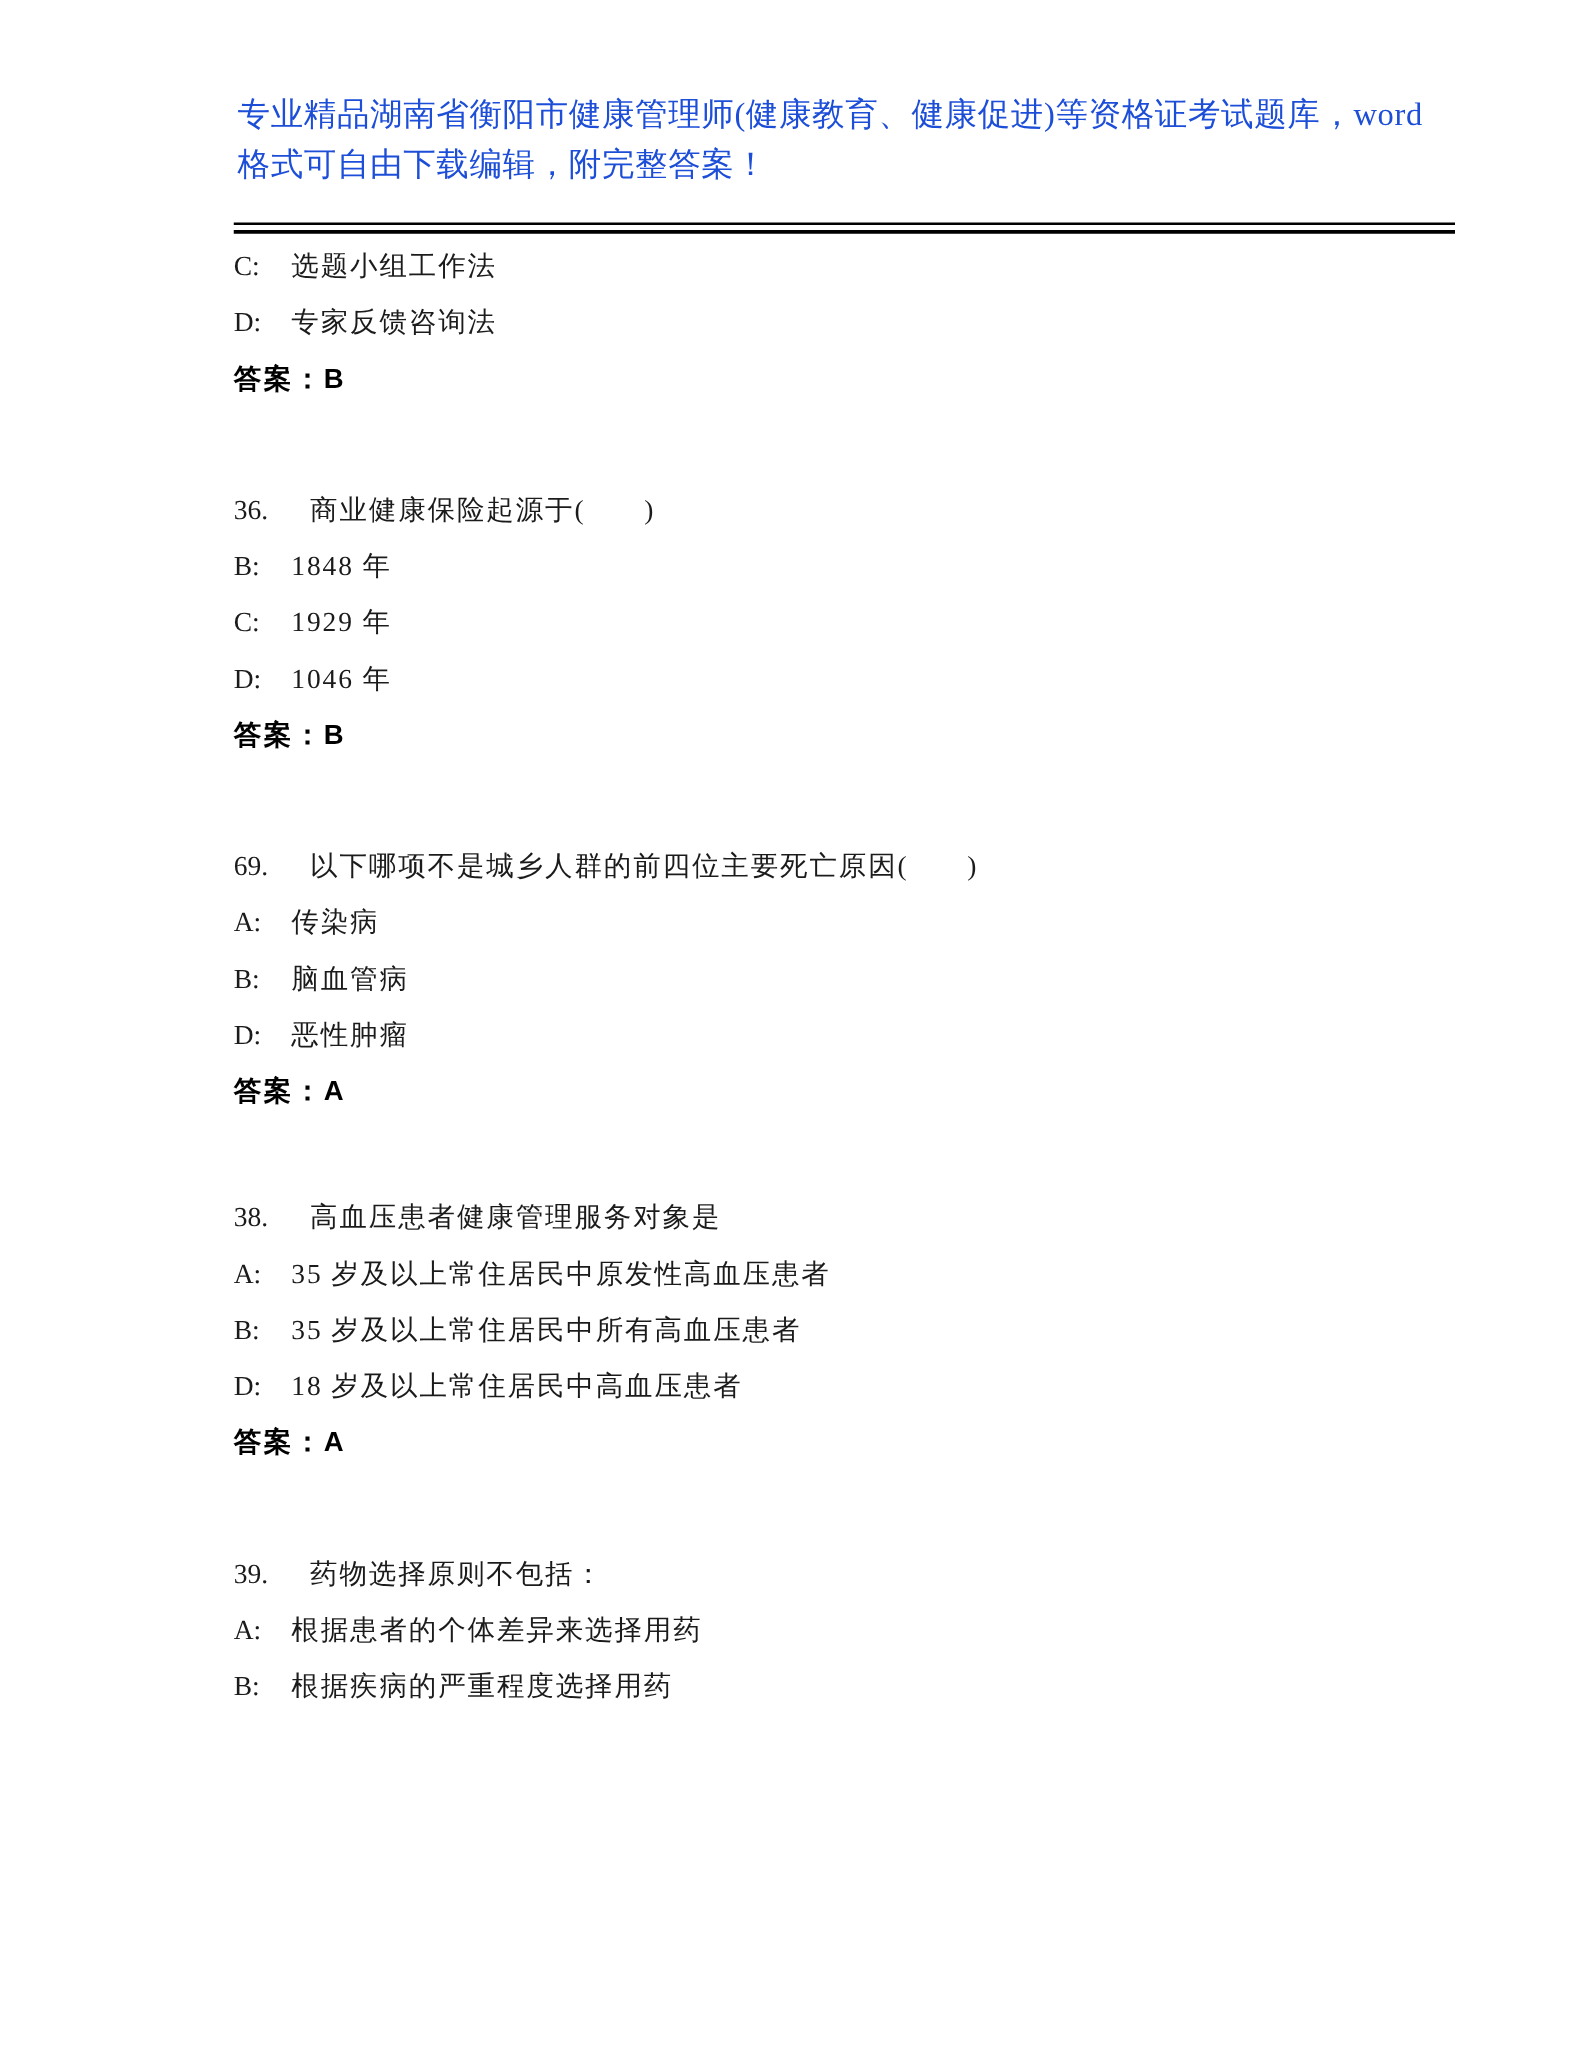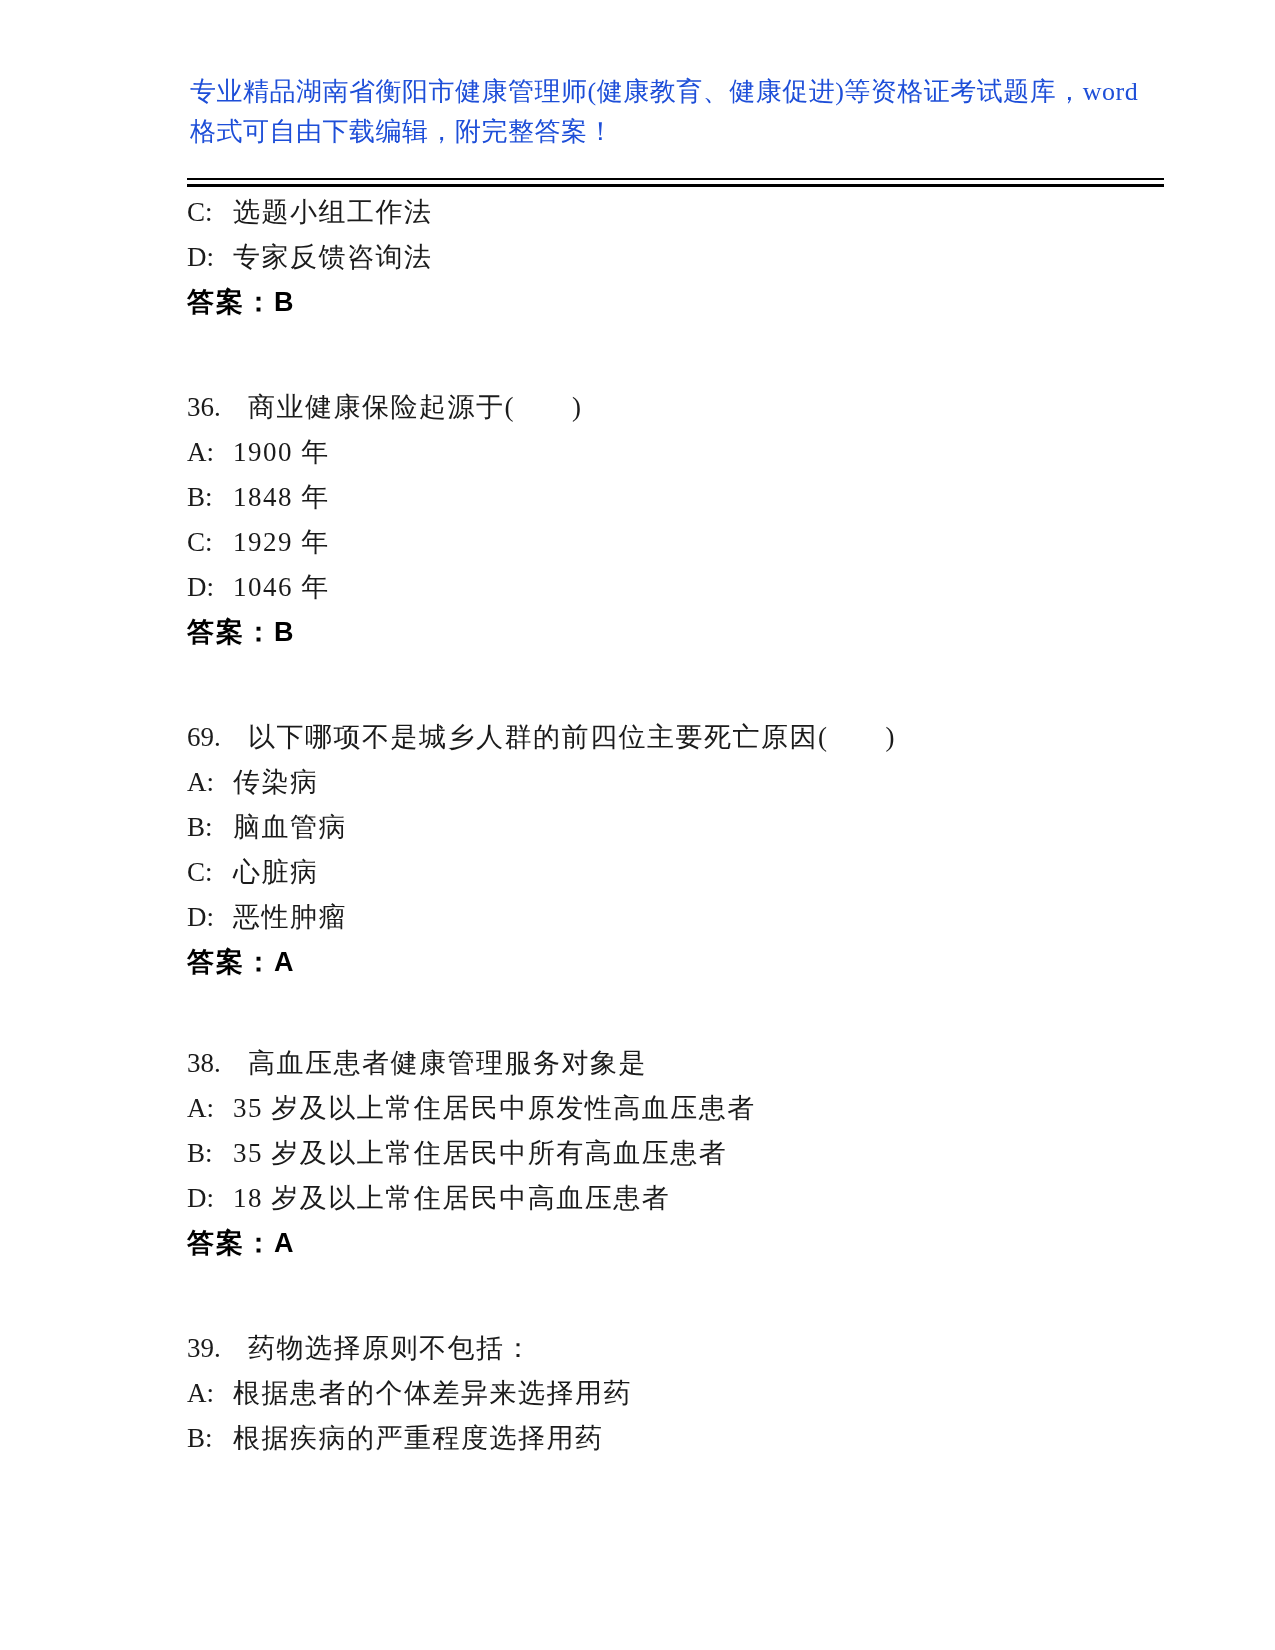--- a/index.html
+++ b/index.html
@@ -29,21 +29,21 @@
     width: 977px;
     height: 4px;
     border-top: 2px solid #000000;
     border-bottom: 3px solid #000000;
   }
   .content {
     position: absolute;
     left: 187px;
     top: 190px;
     width: 1000px;
-    font-size: 27px;
+    font-size: 22px;
     letter-spacing: 1.5px;
     color: #1b1b1b;
   }
   .block { margin-top: 60px; }
   .block:first-child { margin-top: 0; }
   .block[data-block="38"] { margin-top: 56px; }
   .row { line-height: 45px; white-space: nowrap; }
   .qnum { display: inline-block; min-width: 61px; letter-spacing: 0; }
   .lbl  { display: inline-block; min-width: 46px; letter-spacing: 0; }
   .answer-row {
@@ -66,31 +66,29 @@
   <div class="divider"></div>
 
   <div class="content" id="blocks">
       <div class="block" data-block="prev">
         <div class="row option-row"><span class="lbl">C:</span><span class="txt">选题小组工作法</span></div>
         <div class="row option-row"><span class="lbl">D:</span><span class="txt">专家反馈咨询法</span></div>
         <div class="row answer-row">答案：B</div>
       </div>
       <div class="block" data-block="36">
         <div class="row question-row"><span class="qnum">36.</span><span class="qtext">商业健康保险起源于(　　)</span></div>
-        <div class="row option-row"><span class="lbl">A:</span><span class="txt">1900 年</span></div>
         <div class="row option-row"><span class="lbl">B:</span><span class="txt">1848 年</span></div>
         <div class="row option-row"><span class="lbl">C:</span><span class="txt">1929 年</span></div>
         <div class="row option-row"><span class="lbl">D:</span><span class="txt">1046 年</span></div>
         <div class="row answer-row">答案：B</div>
       </div>
       <div class="block" data-block="37">
         <div class="row question-row"><span class="qnum">69.</span><span class="qtext">以下哪项不是城乡人群的前四位主要死亡原因(　　)</span></div>
         <div class="row option-row"><span class="lbl">A:</span><span class="txt">传染病</span></div>
         <div class="row option-row"><span class="lbl">B:</span><span class="txt">脑血管病</span></div>
-        <div class="row option-row"><span class="lbl">C:</span><span class="txt">心脏病</span></div>
         <div class="row option-row"><span class="lbl">D:</span><span class="txt">恶性肿瘤</span></div>
         <div class="row answer-row">答案：A</div>
       </div>
       <div class="block" data-block="38">
         <div class="row question-row"><span class="qnum">38.</span><span class="qtext">高血压患者健康管理服务对象是</span></div>
         <div class="row option-row"><span class="lbl">A:</span><span class="txt">35 岁及以上常住居民中原发性高血压患者</span></div>
         <div class="row option-row"><span class="lbl">B:</span><span class="txt">35 岁及以上常住居民中所有高血压患者</span></div>
         <div class="row option-row"><span class="lbl">D:</span><span class="txt">18 岁及以上常住居民中高血压患者</span></div>
         <div class="row answer-row">答案：A</div>
       </div>

